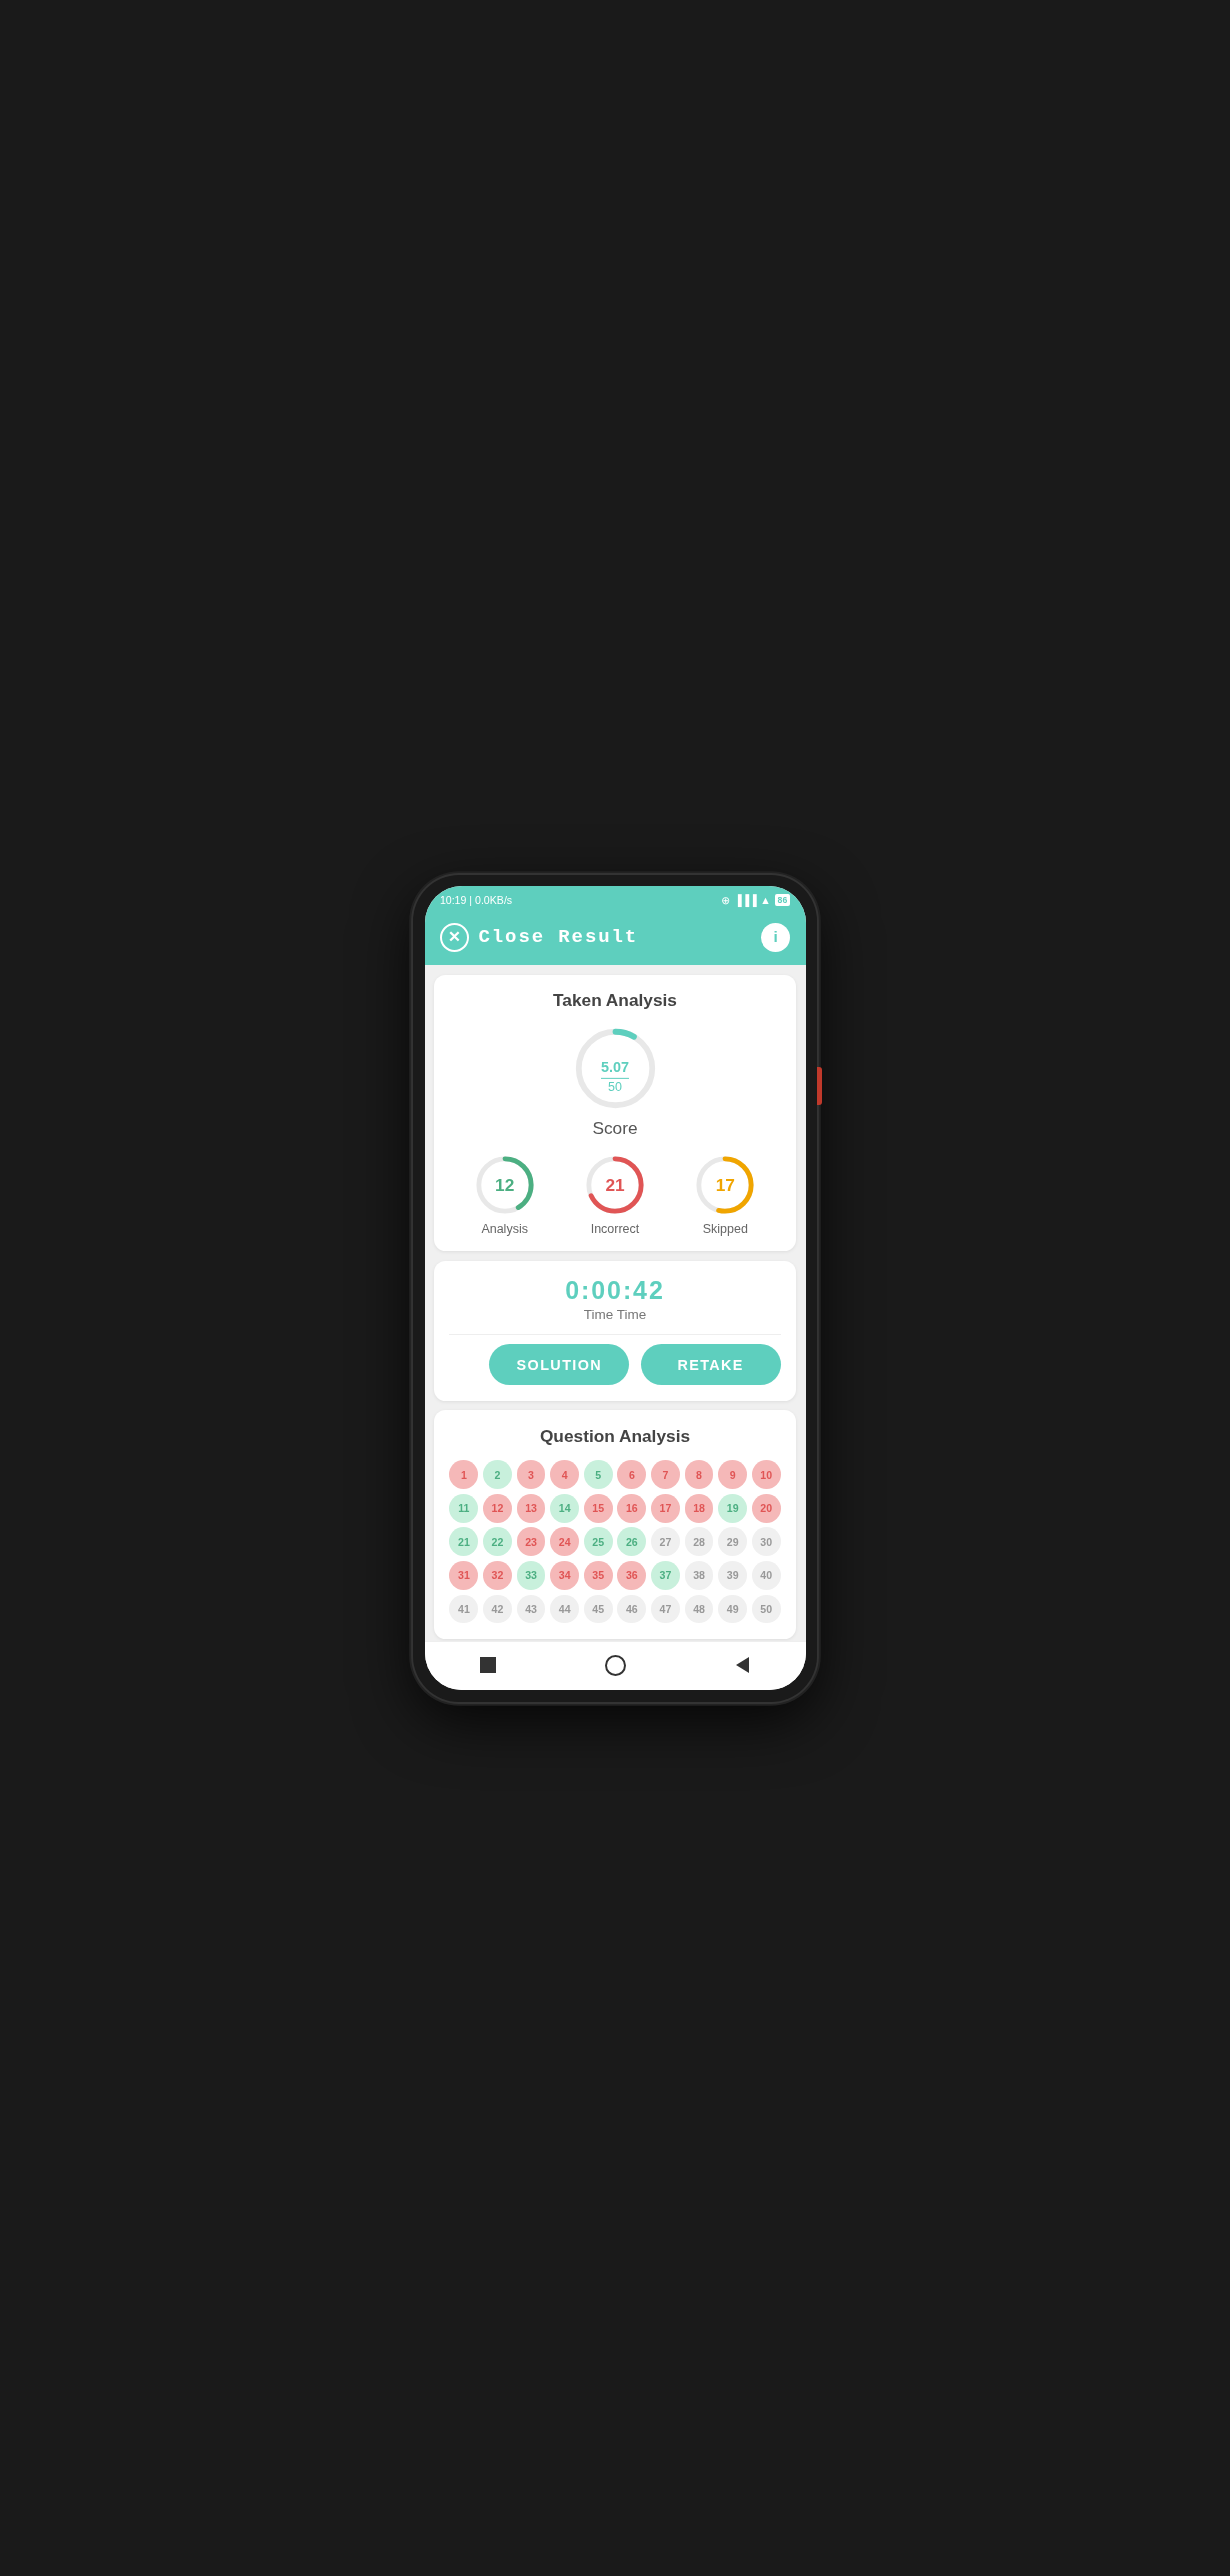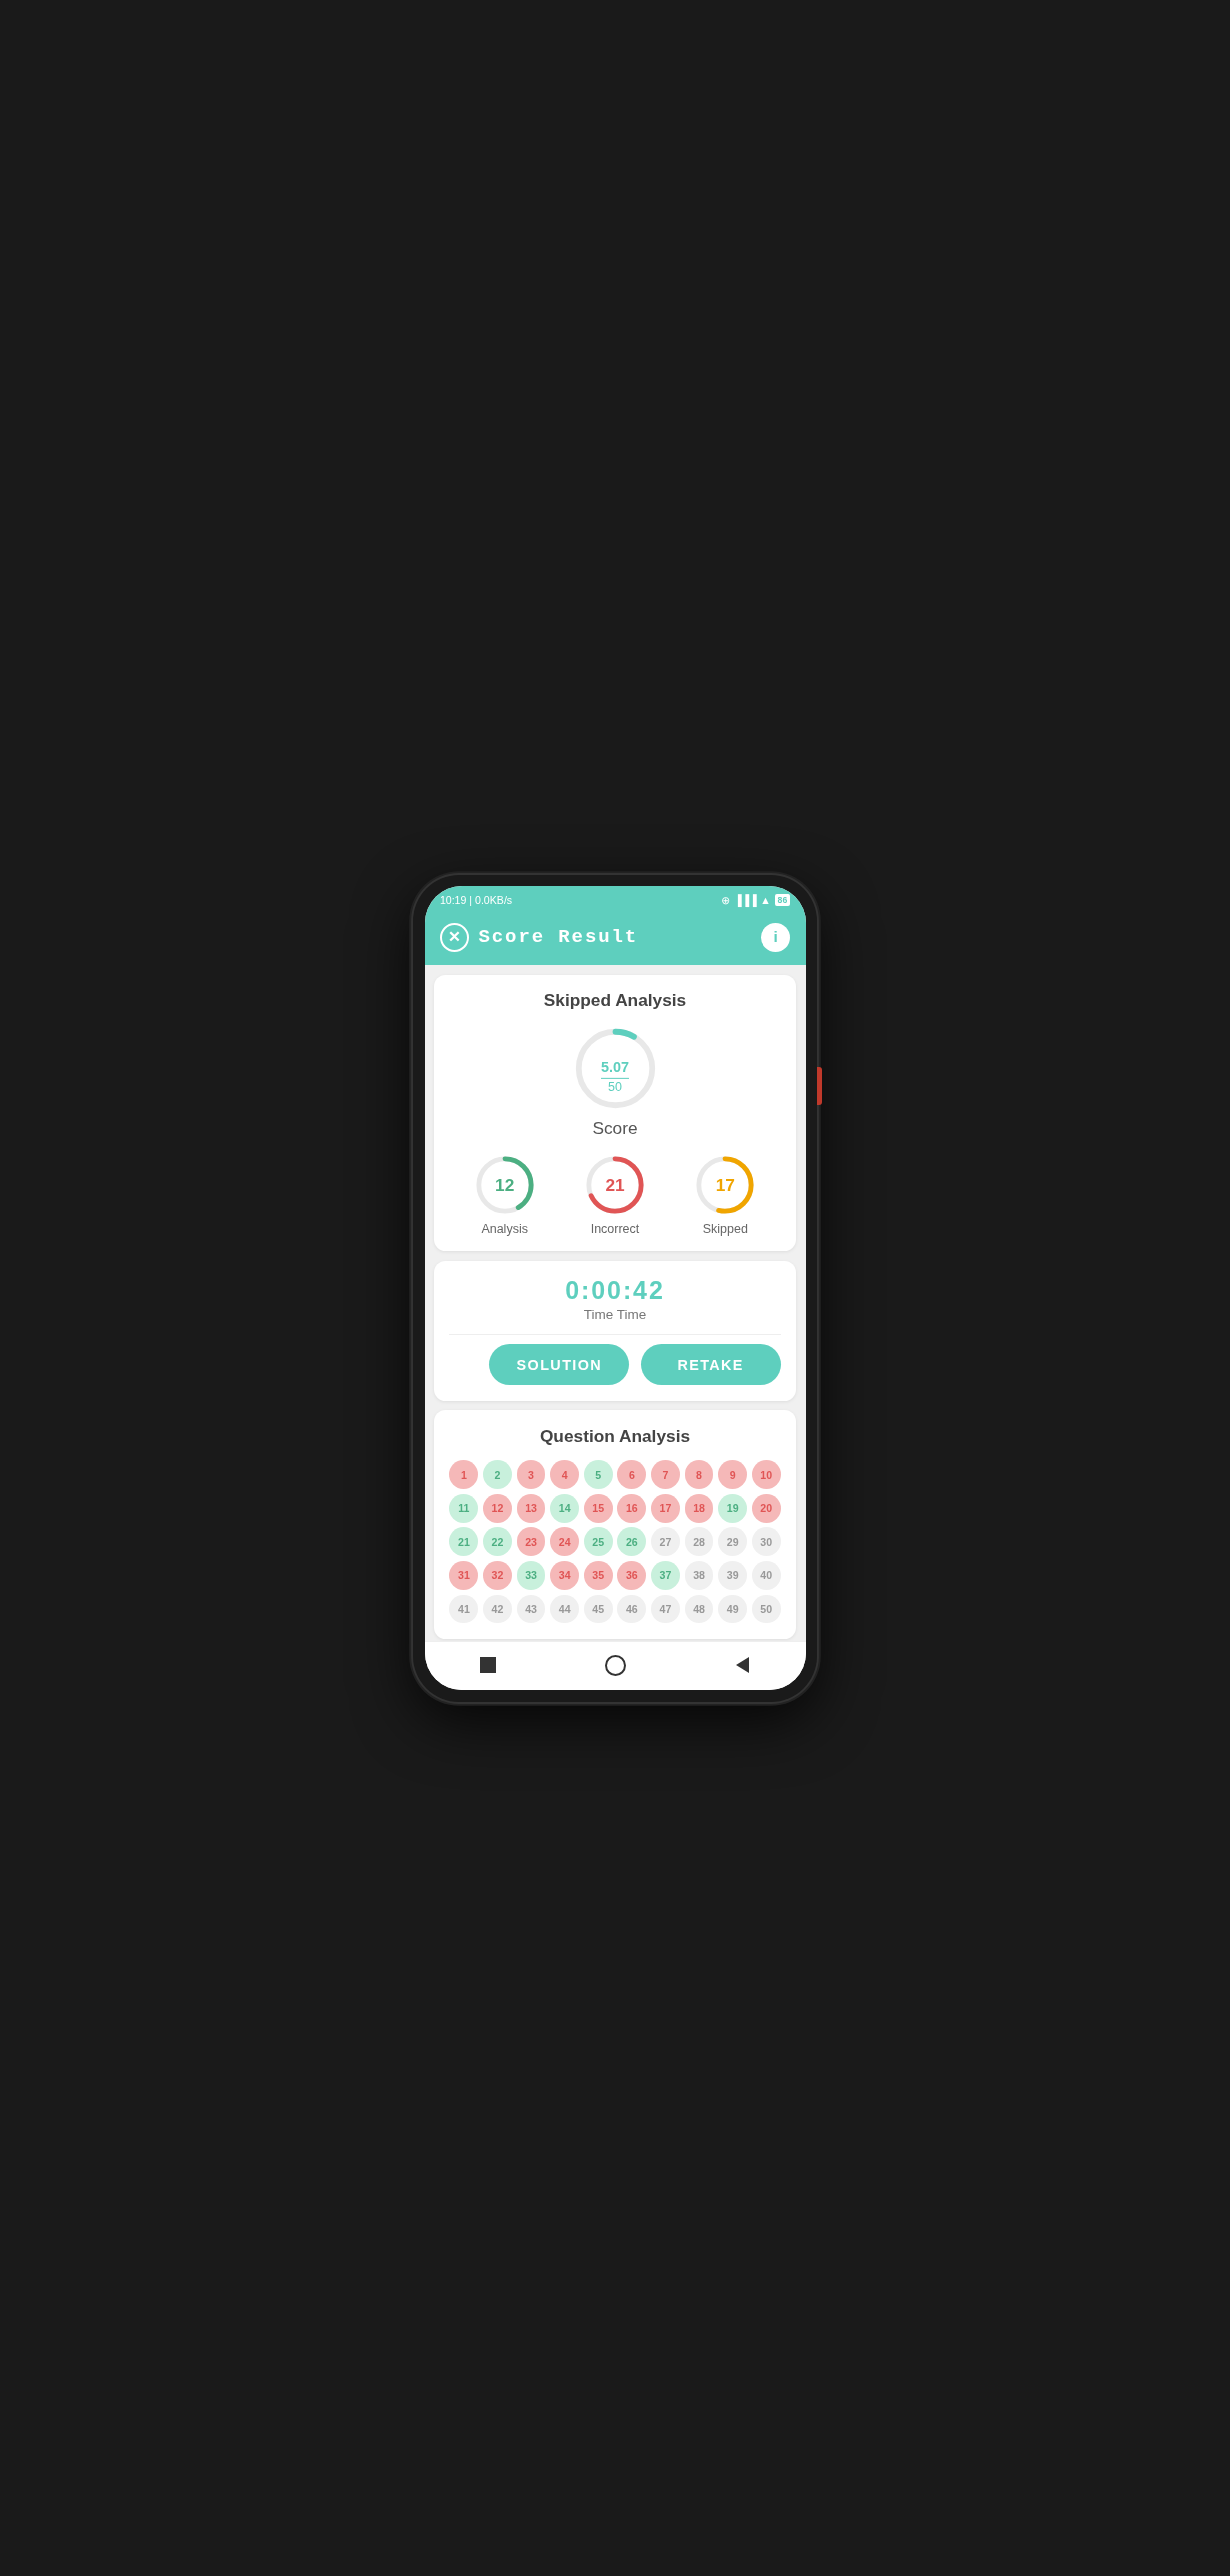--- a/index.html
+++ b/index.html
@@ -316,31 +316,31 @@
         <span>▲</span>
         <span class="battery-box">86</span>
       </div>
     </div>
 
     <div class="header">
       <div class="header-left">
         <div class="close-icon">
           <span>✕</span>
         </div>
-        <span class="header-title">Score Result</span>
+        <span class="header-title">Close Result</span>
       </div>
       <div class="info-icon">
         <span>i</span>
       </div>
     </div>
 
     <div class="scroll-content">
 
       <div class="card">
-        <div class="card-title">Skipped Analysis</div>
+        <div class="card-title">Taken Analysis</div>
 
         <div class="score-circle-container">
           <div class="score-circle">
             <svg width="87" height="87" viewBox="0 0 90 90">
               <circle cx="45" cy="45" r="38" fill="none" stroke="#e8e8e8" stroke-width="6"></circle>
               <circle cx="45" cy="45" r="38" fill="none" stroke="#5ecfbe" stroke-width="6" stroke-dasharray="20 219" stroke-linecap="round"></circle>
             </svg>
             <div class="score-text">
               <span class="score-num">5.07</span>
               <span style="display:block;width:100%;height:1px;background:#5ecfbe;margin:1px 0;"></span>

